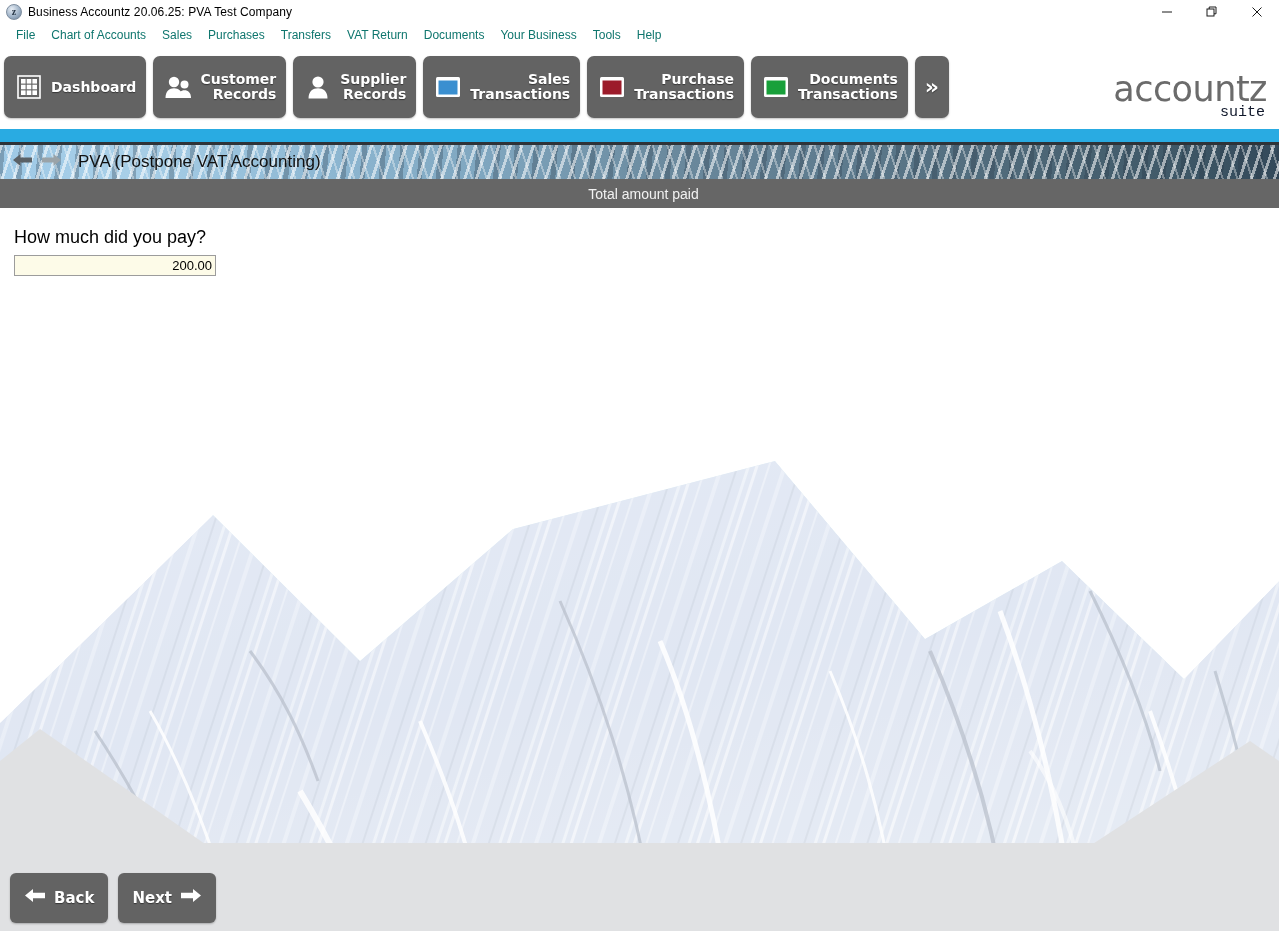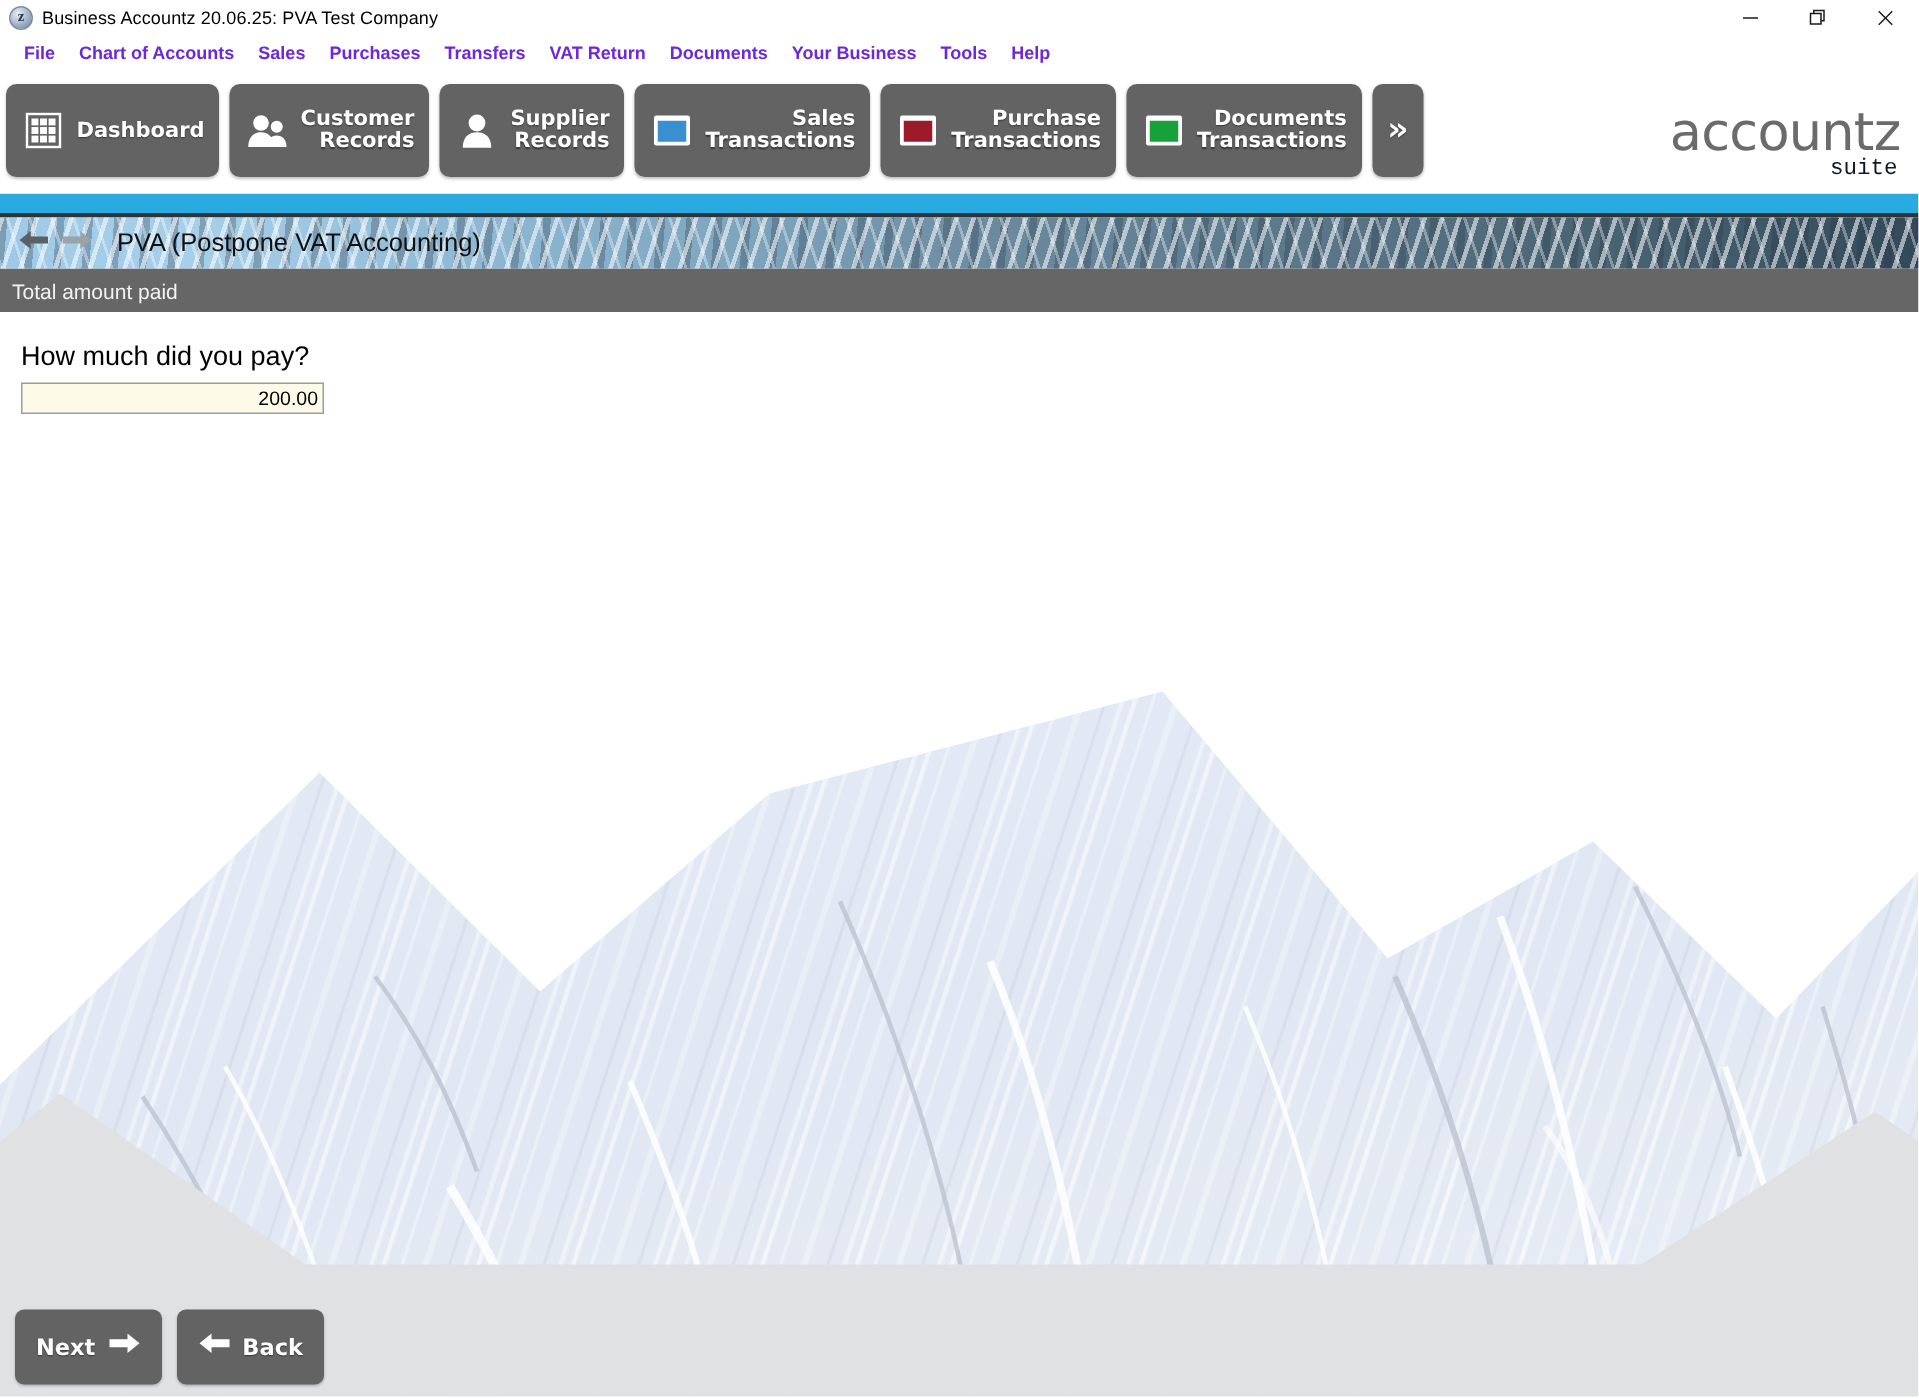--- a/index.html
+++ b/index.html
@@ -54,25 +54,24 @@
   
   .menubar {
     height: 21px;
     background: #ffffff;
     display: flex;
     align-items: center;
     padding-left: 8px;
   }
   .menuitem {
     font-size: 12px;
-    color: #6d28d9;
+    color: #0f766e;
     padding: 2px 8px;
     white-space: nowrap;
     cursor: default;
-    font-weight: bold;
   }
 
   
   .toolbar {
     height: 84px;
     background: #ffffff;
     display: flex;
     align-items: center;
     padding: 0 4px;
     position: relative;
@@ -172,20 +171,21 @@
     text-align: right;
   }
 
   
   .sectionbar {
     height: 29px;
     background: #666666;
     display: flex;
     align-items: center;
     padding-left: 8px;
+    justify-content: center;
   }
   .sectionbar-text {
     color: #f2f2f2;
     font-size: 14px;
   }
 
   
   .content {
     position: relative;
     height: 723px;
@@ -479,30 +479,30 @@
     </svg>
   </div>
 
   <div class="form">
     <div class="field-label">How much did you pay?</div>
     <input class="amount-input" type="text" value="200.00" style="">
   </div>
 
   <div class="footer">
     <button class="navbtn">
+      <span>
+        <svg width="22" height="15" viewBox="0 0 22 15">
+          <path d="M9 1 L9 4.8 L21 4.8 L21 10.2 L9 10.2 L9 14 L1 7.5 Z" fill="#ffffff"></path>
+        </svg>
+      </span>
+      <span>Back</span>
+    </button>
+    <button class="navbtn">
       <span>Next</span>
       <span>
         <svg width="22" height="15" viewBox="0 0 22 15">
           <path d="M13 1 L13 4.8 L1 4.8 L1 10.2 L13 10.2 L13 14 L21 7.5 Z" fill="#ffffff"></path>
         </svg>
       </span>
     </button>
-    <button class="navbtn">
-      <span>
-        <svg width="22" height="15" viewBox="0 0 22 15">
-          <path d="M9 1 L9 4.8 L21 4.8 L21 10.2 L9 10.2 L9 14 L1 7.5 Z" fill="#ffffff"></path>
-        </svg>
-      </span>
-      <span>Back</span>
-    </button>
   </div>
 
 </div>
 
 </body></html>

